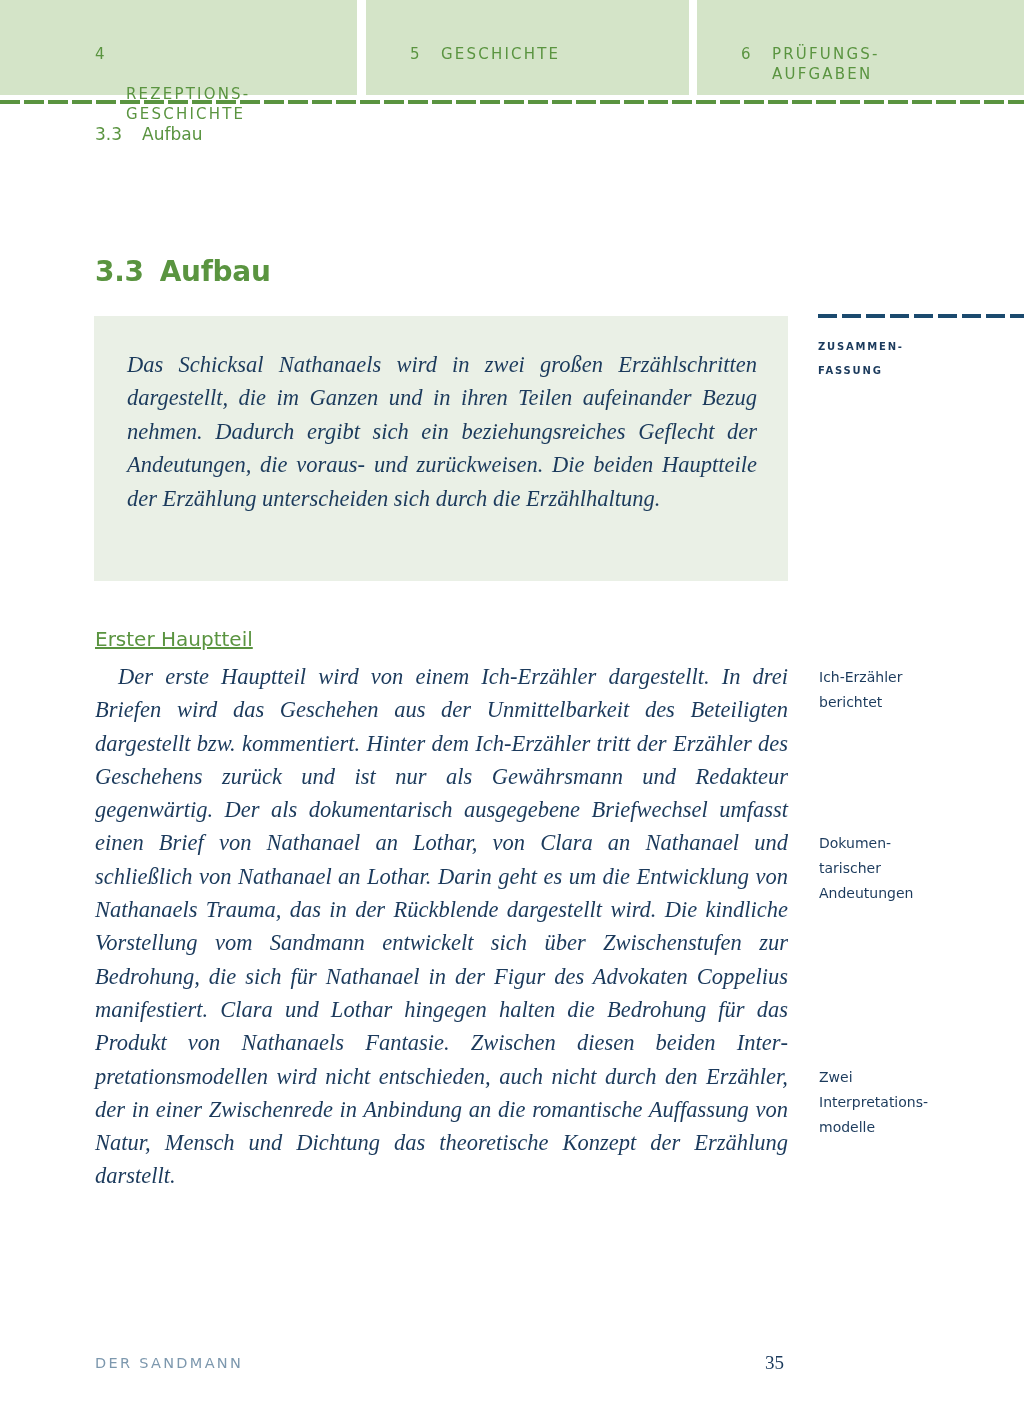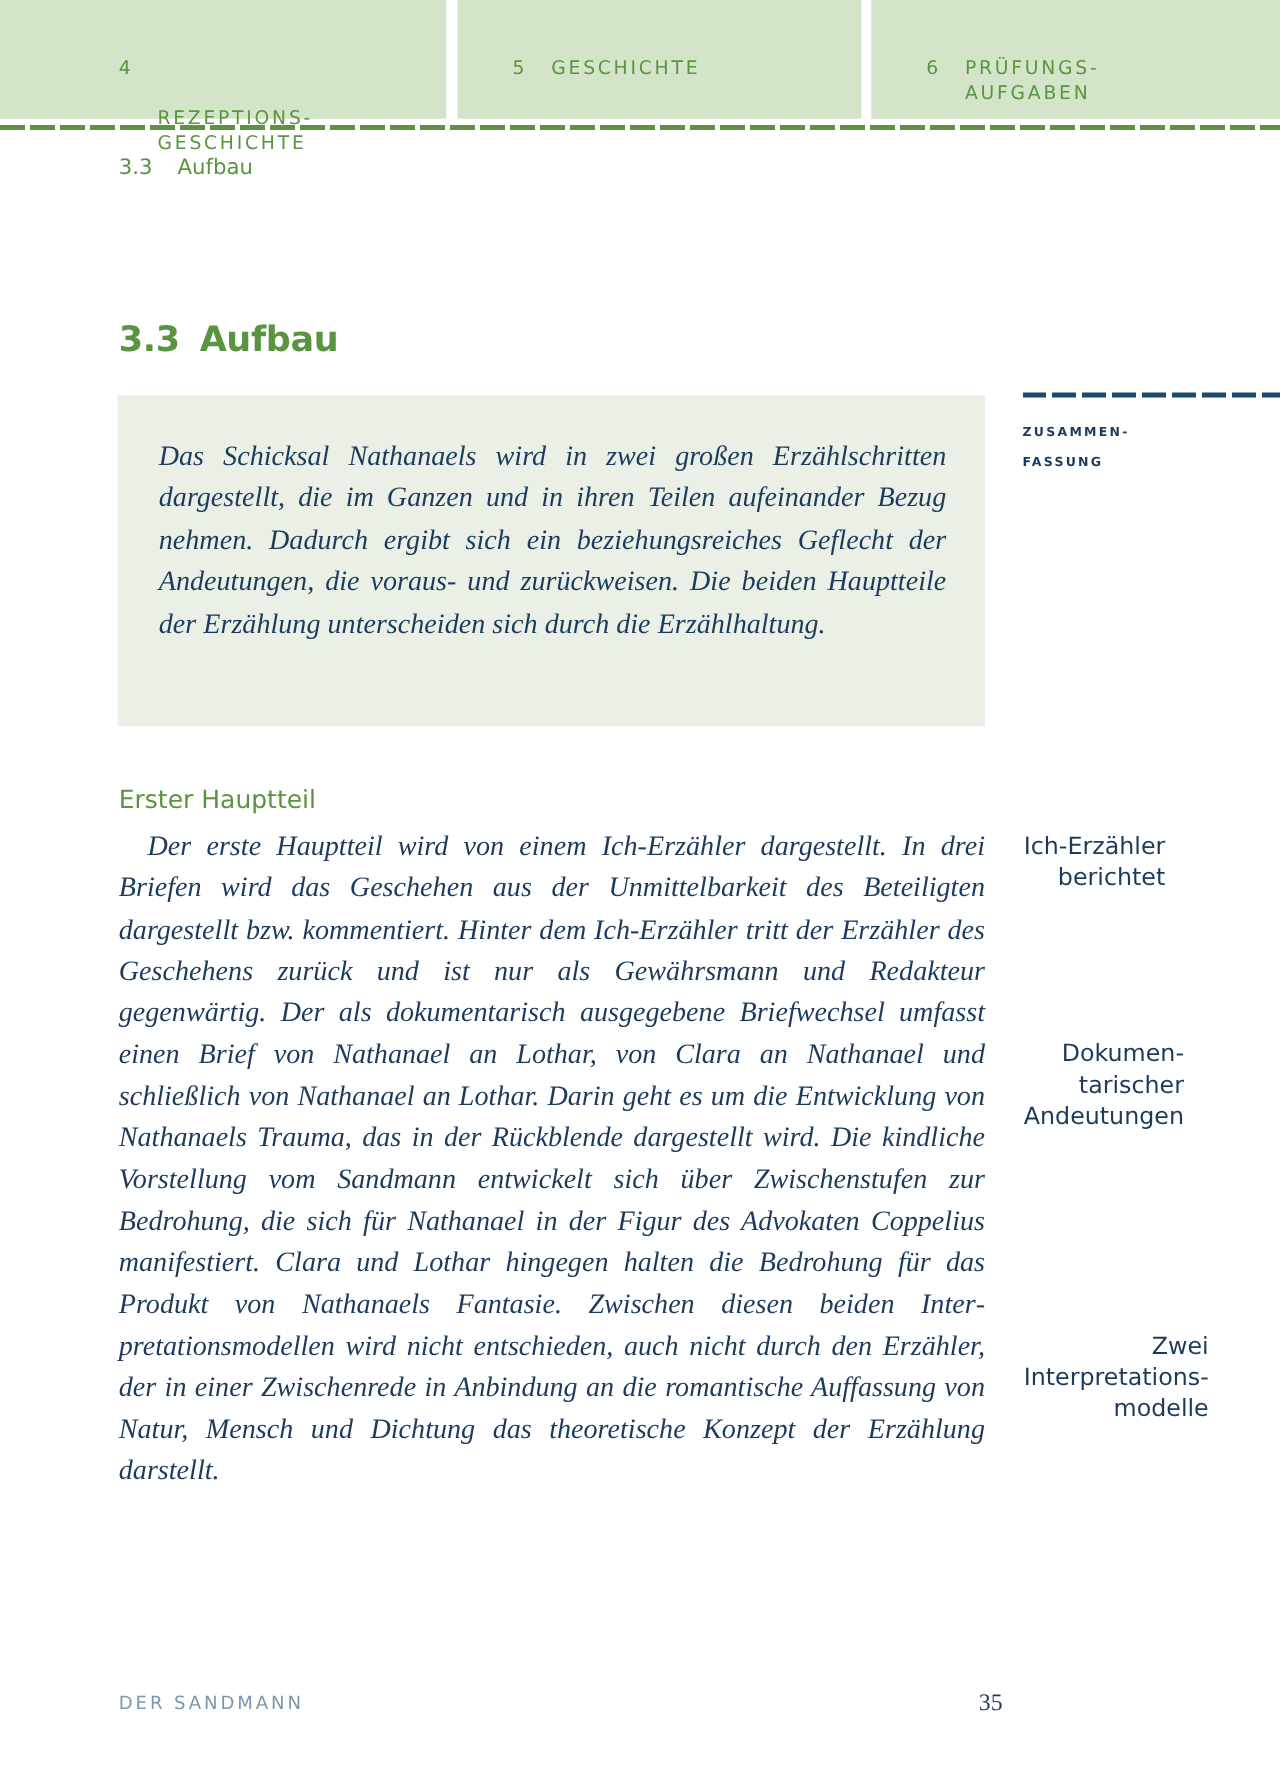--- a/index.html
+++ b/index.html
@@ -54,32 +54,32 @@
     position: absolute; top: 627px; left: 95px; font-family: "DejaVu Sans", sans-serif;
     font-size: 20px; color: #5a9440; font-weight: normal;
   }
   .body-text {
     position: absolute; top: 660px; left: 95px; width: 693px;
     font-family: "Liberation Serif", serif; font-size: 22.5px; line-height: 33.3px;
     color: #1b3a5c; text-align: justify; text-indent: 23px; font-style: italic;
   }
   .margin-note {
     position: absolute; left: 819px; font-family: "DejaVu Sans", sans-serif;
-    font-size: 19px; line-height: 25px; color: #1b3a5c; text-align: right;
+    font-size: 14px; line-height: 25px; color: #1b3a5c;
   }
   .note-1 { top: 665px; }
   .note-2 { top: 831px; }
   .note-3 { top: 1065px; }
   .footer-title {
     position: absolute; top: 1355px; left: 95px; font-family: "DejaVu Sans", sans-serif;
     font-size: 14.5px; letter-spacing: 2.3px; color: #7d98ae;
   }
   .page-number {
     position: absolute; top: 1352px; left: 765px; font-family: "Liberation Serif", serif;
-    font-size: 19px; color: #1b3a5c; margin-left: 18px;
+    font-size: 19px; color: #1b3a5c;
   }
 </style>
 </head>
 <body>
 
 <div class="tabs">
   <div class="tab tab-1">
     <span class="tab-num">4</span>
     <span class="tab-label"><span>REZEPTIONS-</span><br><span>GESCHICHTE</span></span>
   </div>
@@ -103,21 +103,21 @@
 </h1>
 
 <div class="summary-box"></div>
 <p class="summary-text" style="margin:0;font-style:italic;">Das Schicksal Nathanaels wird in zwei großen Erzähl­schritten dargestellt, die im Ganzen und in ihren Teilen aufeinander Bezug nehmen. Dadurch ergibt sich ein bezie­hungsreiches Geflecht der Andeutungen, die voraus- und zurückweisen. Die beiden Hauptteile der Erzählung unter­scheiden sich durch die Erzählhaltung.</p>
 
 <div class="dash-navy"></div>
 <div class="side-heading">
   <span>ZUSAMMEN-</span><br><span>FASSUNG</span>
 </div>
 
-<h2 class="sub-heading" style="margin:0;">Erster Hauptteil</h2>
+<h2 class="sub-heading" style="margin:0;text-decoration:underline;">Erster Hauptteil</h2>
 <p class="body-text" style="margin:0;">Der erste Hauptteil wird von einem Ich-Erzähler dargestellt. In drei Briefen wird das Geschehen aus der Unmittelbarkeit des Be­teiligten dargestellt bzw. kommentiert. Hinter dem Ich-Erzähler tritt der Erzähler des Geschehens zurück und ist nur als Gewährs­mann und Redakteur gegenwärtig. Der als dokumentarisch ausge­gebene Briefwechsel umfasst einen Brief von Nathanael an Lothar, von Clara an Nathanael und schließlich von Nathanael an Lothar. Darin geht es um die Entwicklung von Nathanaels Trauma, das in der Rückblende dargestellt wird. Die kindliche Vorstellung vom Sandmann entwickelt sich über Zwischenstufen zur Bedrohung, die sich für Nathanael in der Figur des Advokaten Coppelius mani­festiert. Clara und Lothar hingegen halten die Bedrohung für das Produkt von Nathanaels Fantasie. Zwischen diesen beiden Inter­pretationsmodellen wird nicht entschieden, auch nicht durch den Erzähler, der in einer Zwischenrede in Anbindung an die roman­tische Auffassung von Natur, Mensch und Dichtung das theoreti­sche Konzept der Erzählung darstellt.</p>
 
 <div class="margin-note note-1">
   <span>Ich-Erzähler</span><br><span>berichtet</span>
 </div>
 <div class="margin-note note-2">
   <span>Dokumen-</span><br><span>tarischer</span><br><span>Andeutungen</span>
 </div>
 <div class="margin-note note-3">
   <span>Zwei</span><br><span>Interpretations-</span><br><span>modelle</span>

